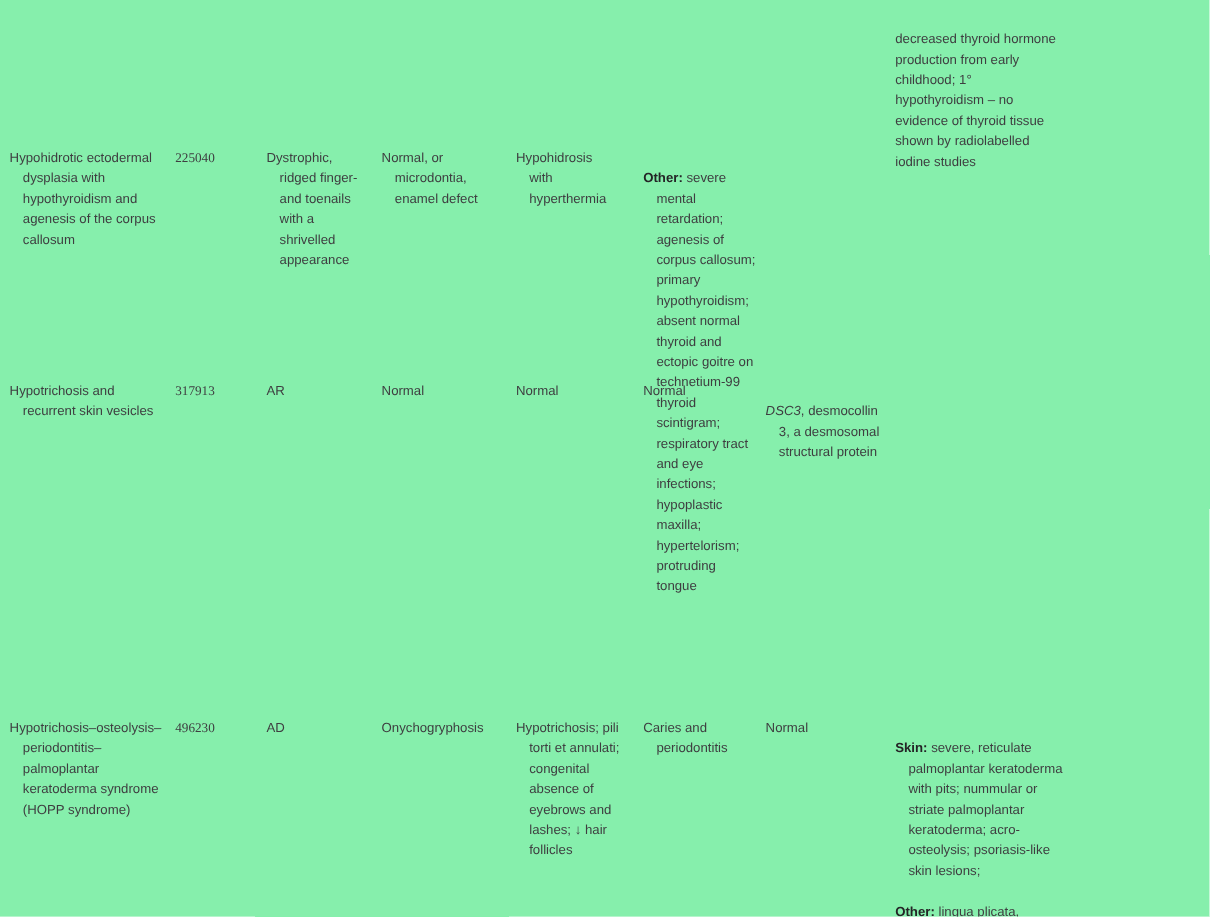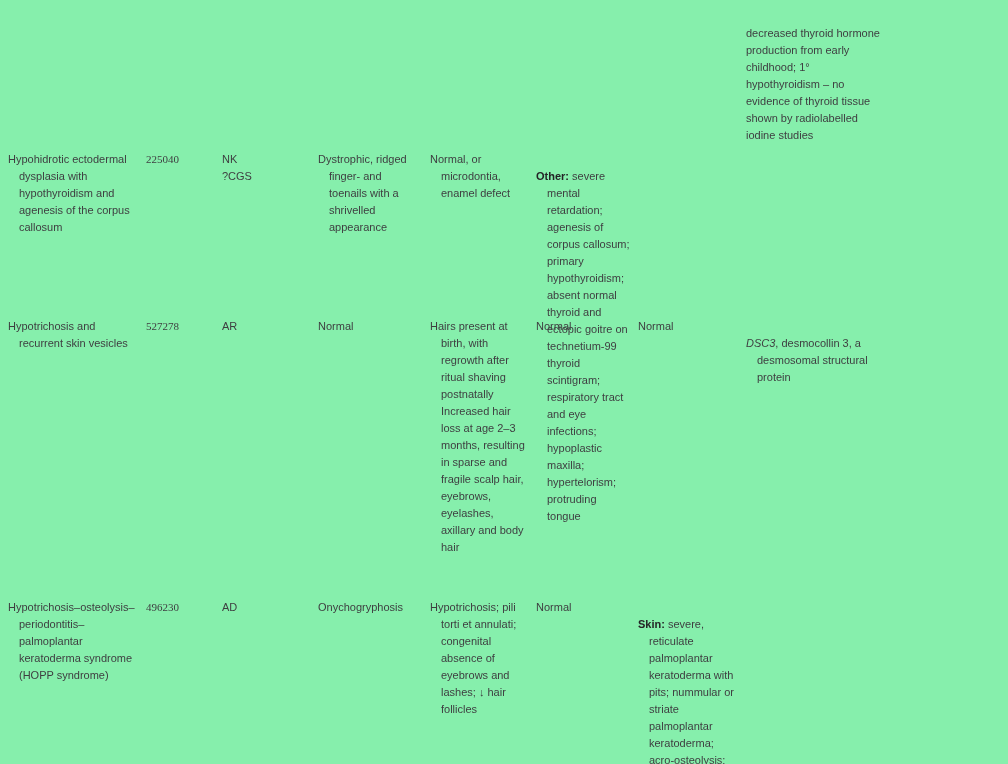--- a/index.html
+++ b/index.html
@@ -16,21 +16,21 @@
   }
   .t-row {
     position: absolute;
     left: 8px;
     width: 1000px;
     display: grid;
     grid-template-columns: 138px 76px 96px 112px 106px 102px 108px 154px 108px;
     align-items: start;
   }
   .row-0 { top: 8px; }
-  .row-1 { top: 151px; }
+  .row-1 { top: 124px; }
   .row-2 { top: 318px; }
   .row-3 { top: 599px; }
   .cell { white-space: pre-line; box-sizing: border-box; min-height: 1px; }
   
   .hang { padding-left: 11px; text-indent: -11px; }
   .seg  { white-space: pre-line; }
   .seg.hang { padding-left: 11px; text-indent: -11px; }
   
   .c1 { padding-right: 4px;  }
   .c2 { padding-right: 30px; font-family: Liberation Serif, serif; }
@@ -60,50 +60,48 @@
     <div class="cell c7"></div>
     <div class="cell c8 narrow">
       <div class="seg">decreased thyroid hormone production from early childhood; 1° hypothyroidism – no evidence of thyroid tissue shown by radiolabelled iodine studies</div>
     </div>
     <div class="cell c9"></div>
   </div>
 
   <div class="t-row row-1">
     <div class="cell c1 hang">Hypohidrotic ectodermal dysplasia with hypothyroidism and agenesis of the corpus callosum</div>
     <div class="cell c2">225040</div>
-    <div class="cell c3">NK
-?CGS</div>
     <div class="cell c4 hang">Dystrophic, ridged finger- and toenails with a shrivelled appearance</div>
     <div class="cell c6 hang">Normal, or microdontia, enamel defect</div>
+    <div class="cell c7 hang">Hypohidrosis with hyperthermia</div>
     <div class="cell c8">
       <div class="seg hang"><b class="lbl">Other:</b> <span>severe mental retardation; agenesis of corpus callosum; primary hypothyroidism; absent normal thyroid and ectopic goitre on technetium-99 thyroid scintigram; respiratory tract and eye infections; hypoplastic maxilla; hypertelorism; protruding tongue</span></div>
     </div>
     <div class="cell c9"></div>
   </div>
 
   <div class="t-row row-2">
     <div class="cell c1 hang">Hypotrichosis and recurrent skin vesicles</div>
-    <div class="cell c2">527278</div>
+    <div class="cell c2">317913</div>
     <div class="cell c3">AR</div>
     <div class="cell c4 hang">Normal</div>
-    <div class="cell c5 hang">Hairs present at birth, with regrowth after ritual shaving postnatally
-Increased hair loss at age 2–3 months, resulting in sparse and fragile scalp hair, eyebrows, eyelashes, axillary and body hair</div>
     <div class="cell c6 hang">Normal</div>
     <div class="cell c7 hang">Normal</div>
     <div class="cell c9">
       <div class="seg hang"><i class="gene-sym">DSC3</i><span>, desmocollin 3, a desmosomal structural protein</span></div>
     </div>
   </div>
 
   <div class="t-row row-3">
     <div class="cell c1 hang">Hypotrichosis–osteolysis–periodontitis–palmoplantar keratoderma syndrome (HOPP syndrome)</div>
     <div class="cell c2">496230</div>
     <div class="cell c3">AD</div>
     <div class="cell c4 hang">Onychogryphosis</div>
     <div class="cell c5 hang">Hypotrichosis; pili torti et annulati; congenital absence of eyebrows and lashes; ↓ hair follicles</div>
+    <div class="cell c6 hang">Caries and periodontitis</div>
     <div class="cell c7 hang">Normal</div>
     <div class="cell c8">
       <div class="seg hang"><b class="lbl">Skin:</b> <span>severe, reticulate palmoplantar keratoderma with pits; nummular or striate palmoplantar keratoderma; acro-osteolysis; psoriasis-like skin lesions;</span></div>
       <div class="seg hang"><b class="lbl">Other:</b> <span>lingua plicata, ventricular tachycardia</span></div>
     </div>
     <div class="cell c9"></div>
   </div>
 
 </div>
 

